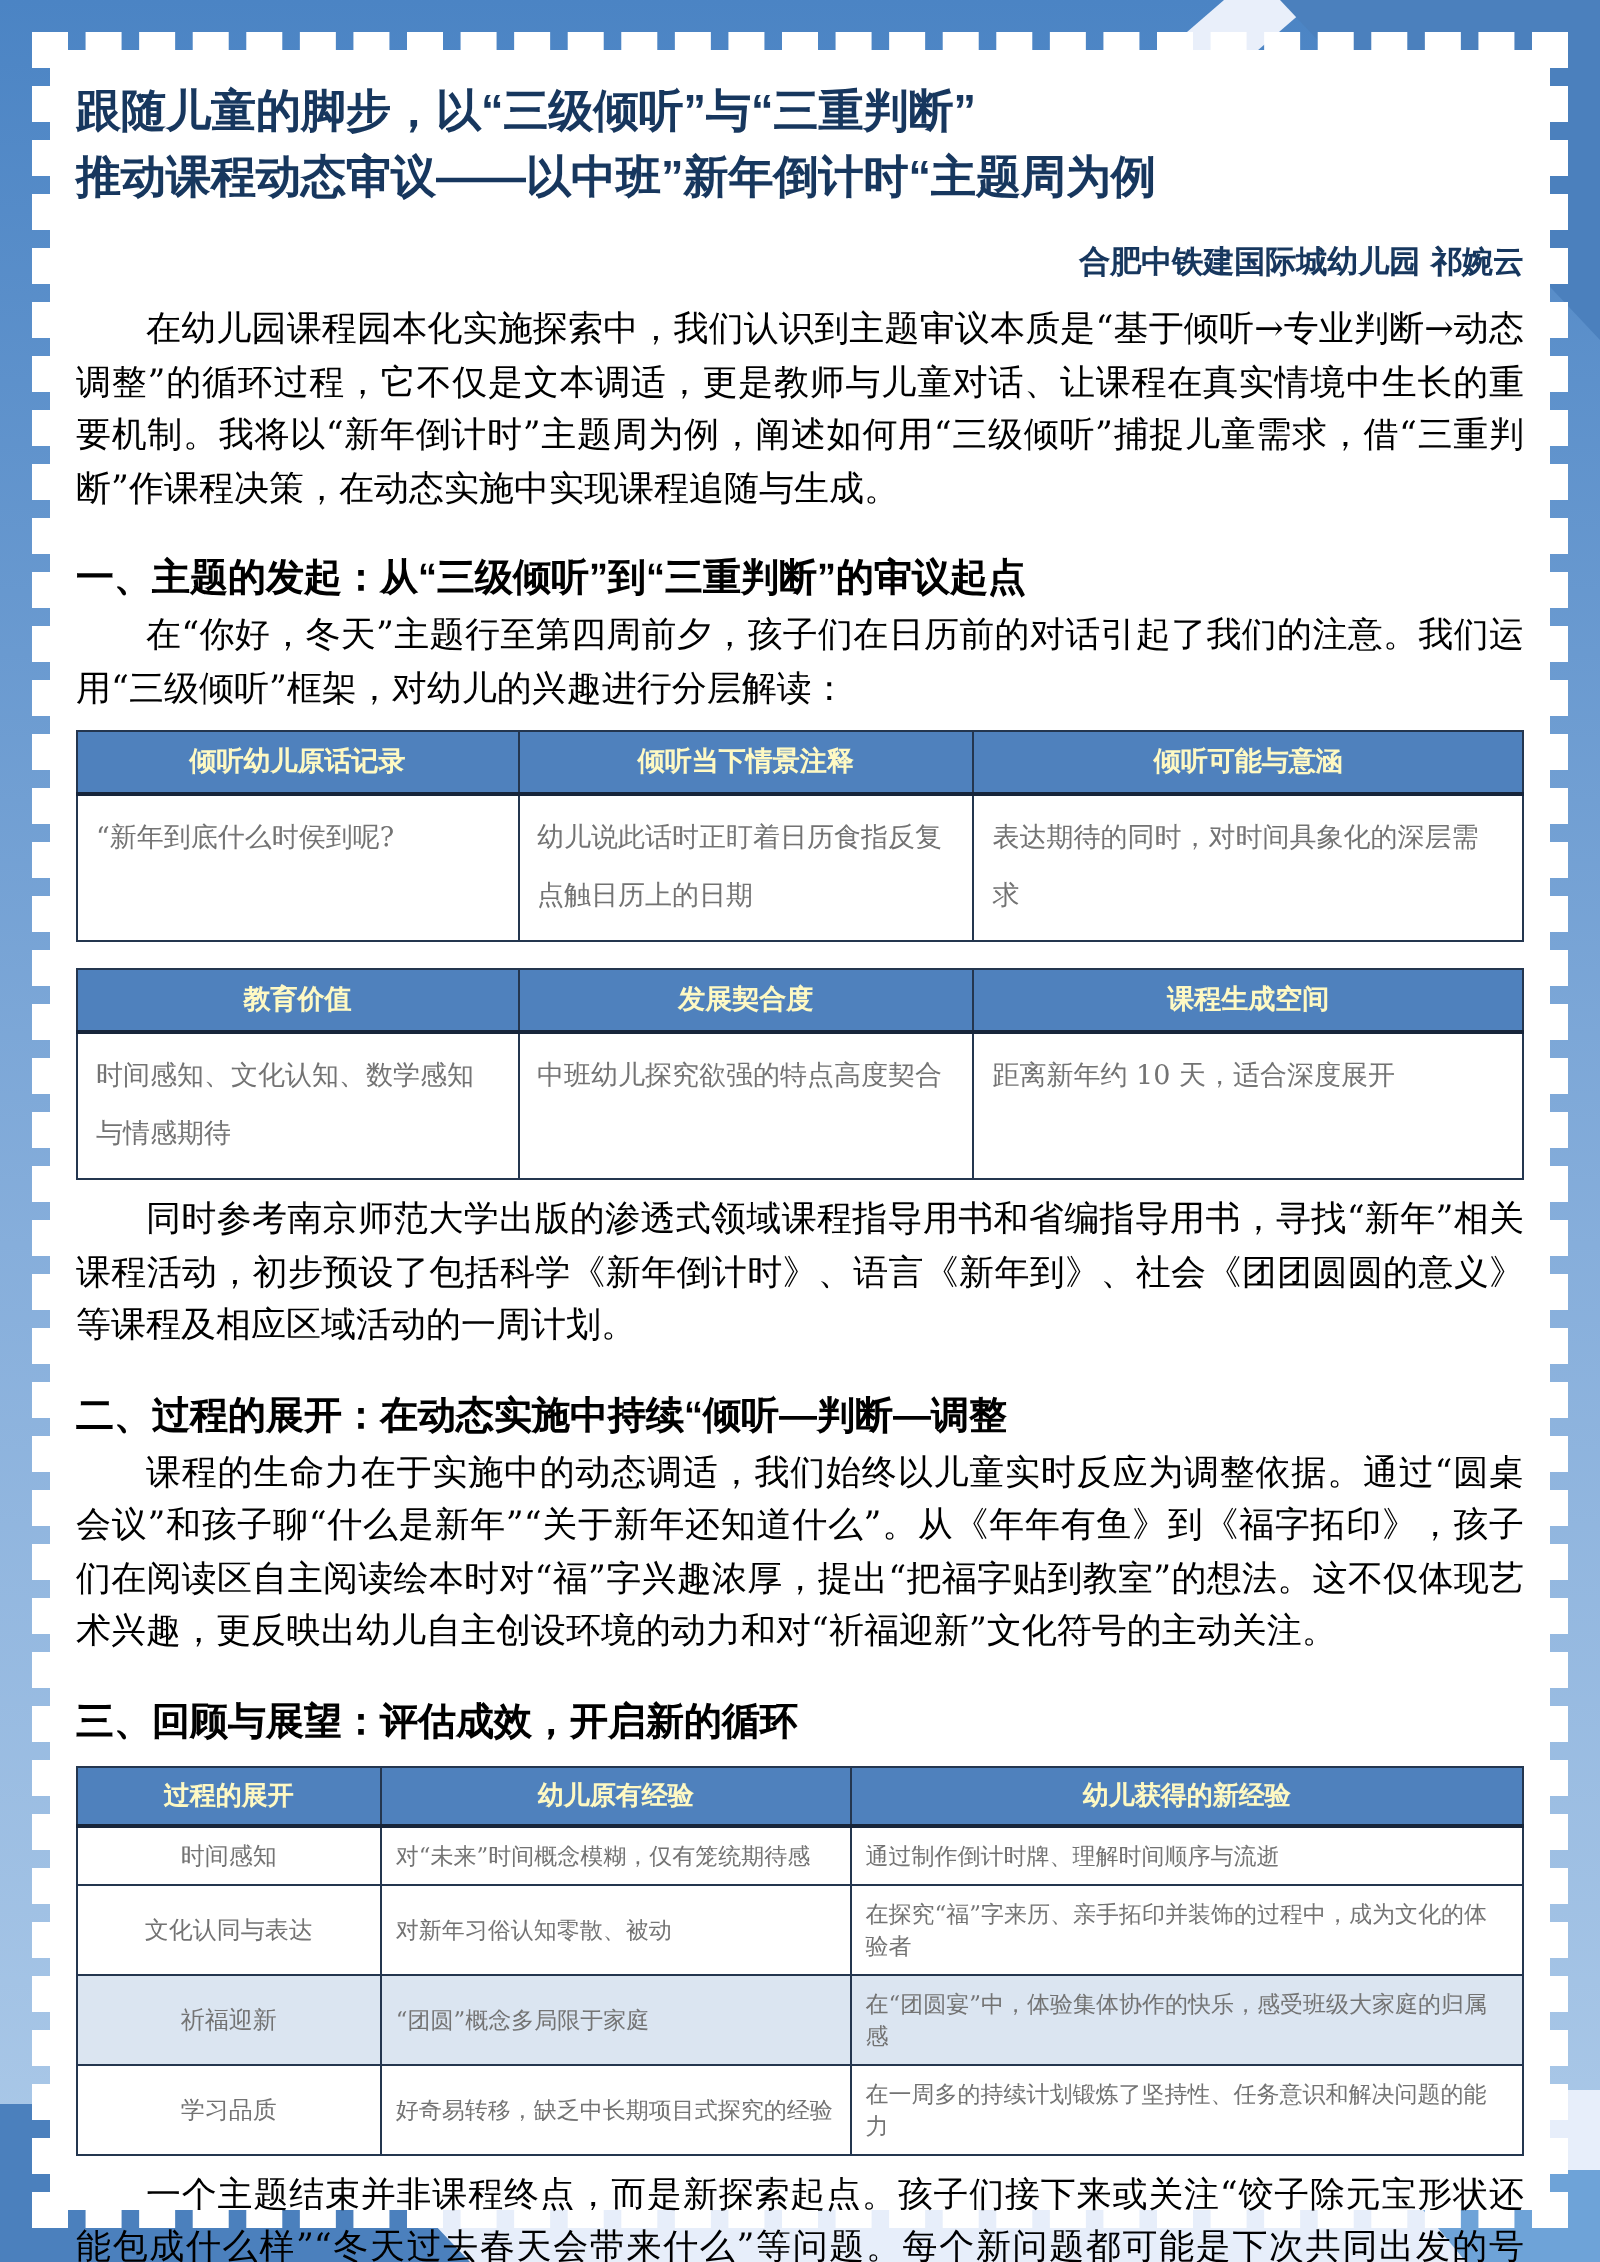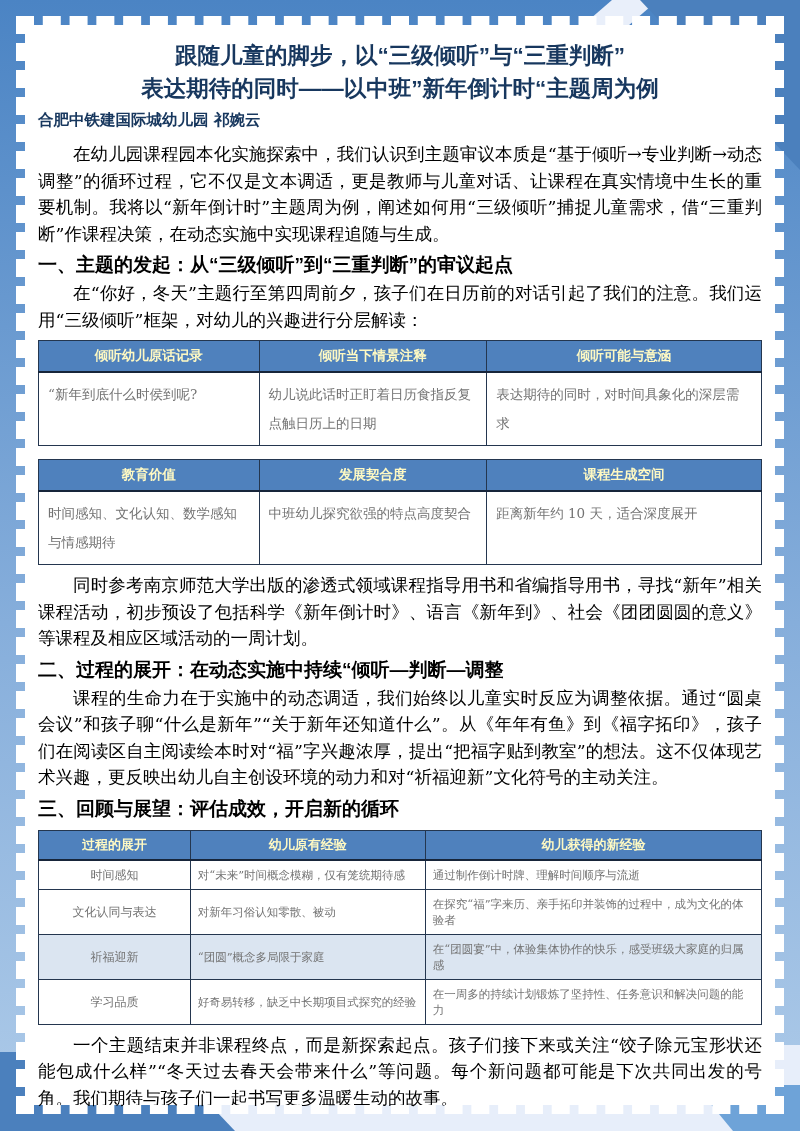--- a/index.html
+++ b/index.html
@@ -20,34 +20,34 @@
     position:absolute; left:25px; top:25px; width:750px; height:1080px;
     background:#ffffff; box-sizing:border-box; padding:8px 13px;
   }
   .card::before {
     content:""; position:absolute; inset:-9px;
     border:9px dashed #ffffff; pointer-events:none;
   }
 
   .title {
     font-family:"Liberation Sans","DejaVu Sans",sans-serif; font-weight:bold;
-    font-size:22.5px; line-height:33px; color:#17375e; text-align:center;
-    margin:6px 0 5px;
+    font-size:22.5px; line-height:33px; color:#17375e; 
+    margin:6px 0 16px;
   }
   .author {
-    text-align:left; font-weight:bold; font-size:15.5px; color:#17375e;
+    text-align:right; font-weight:bold; font-size:15.5px; color:#17375e;
     margin:2px 0 10px;
   }
   p.body {
     font-size:17.5px; line-height:26.5px; text-align:justify;
     margin:0; text-indent:2em; color:#000;
   }
   h2.sec {
     font-family:"Liberation Sans","DejaVu Sans",sans-serif;
-    font-size:19px; line-height:28px; margin:4px 0 1px; color:#000; font-weight:bold;
+    font-size:19px; line-height:28px; margin:18px 0 1px; color:#000; font-weight:bold;
   }
 
   table.t { width:100%; border-collapse:collapse; margin:7px 0; table-layout:fixed; }
   table.t th {
     background:#4f81bd; color:#fef9c3; font-weight:bold;
     border:1px solid #24364f; border-bottom:2px solid #17253a;
   }
   table.t td { border:1px solid #24364f; color:#737373; }
   table.t1 th { font-size:13.5px; padding:6px 4px; }
   table.t1 td { font-size:13.5px; padding:7px 9px; vertical-align:top; line-height:29px; }
@@ -64,21 +64,21 @@
   <div class="shape dark-top"></div>
   <div class="shape light-bot"></div>
   <div class="shape dark-bot"></div>
   <div class="shape med-bot"></div>
 </div>
 
 <div class="card">
 
   <div class="title">
     <span>跟随儿童的脚步，以“三级倾听”与“三重判断”</span><br>
-    <span>表达期待的同时——以中班”新年倒计时“主题周为例</span>
+    <span>推动课程动态审议——以中班”新年倒计时“主题周为例</span>
   </div>
 
   <div class="author">合肥中铁建国际城幼儿园  祁婉云</div>
 
   <p class="body">在幼儿园课程园本化实施探索中，我们认识到主题审议本质是“基于倾听→专业判断→动态调整”的循环过程，它不仅是文本调适，更是教师与儿童对话、让课程在真实情境中生长的重要机制。我将以“新年倒计时”主题周为例，阐述如何用“三级倾听”捕捉儿童需求，借“三重判断”作课程决策，在动态实施中实现课程追随与生成。</p>
 
   <h2 class="sec">一、主题的发起：从“三级倾听”到“三重判断”的审议起点</h2>
   <p class="body">在“你好，冬天”主题行至第四周前夕，孩子们在日历前的对话引起了我们的注意。我们运用“三级倾听”框架，对幼儿的兴趣进行分层解读：</p>
 
   <table class="t t1">

